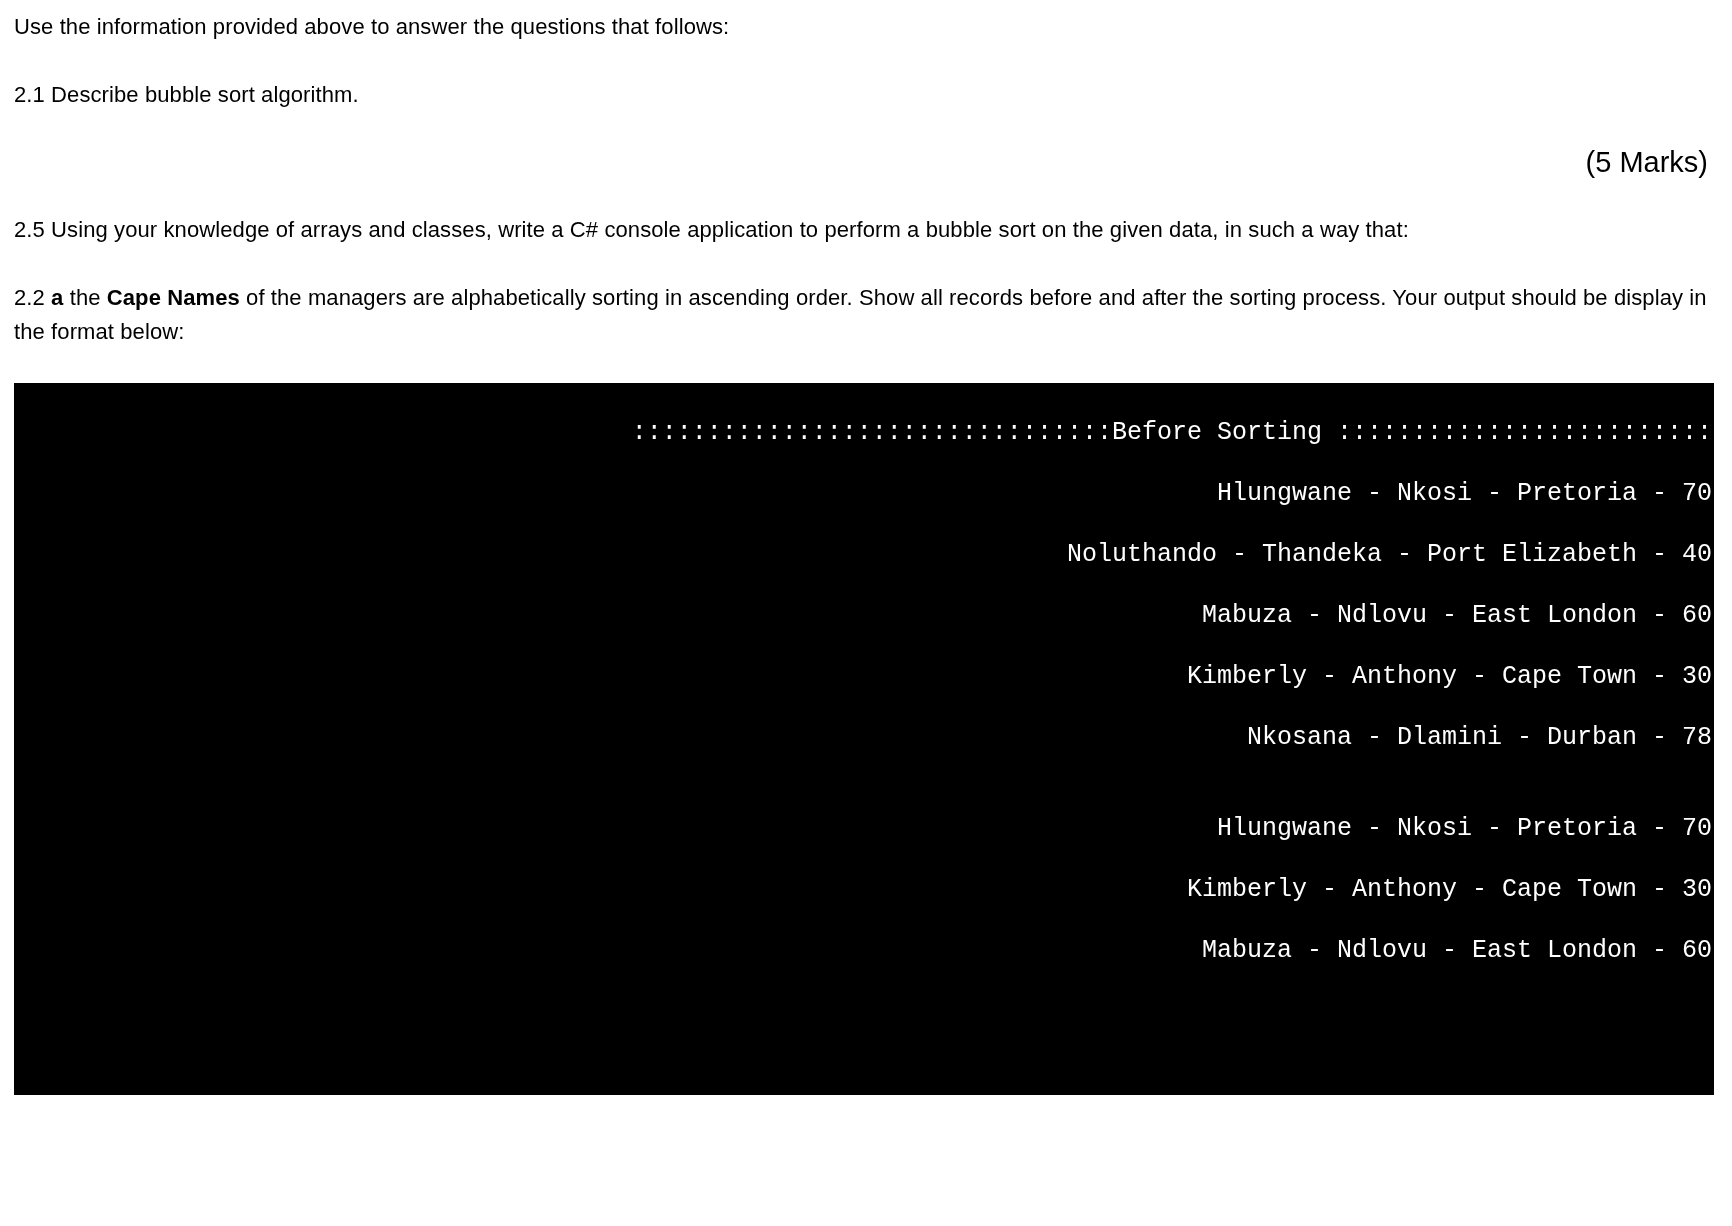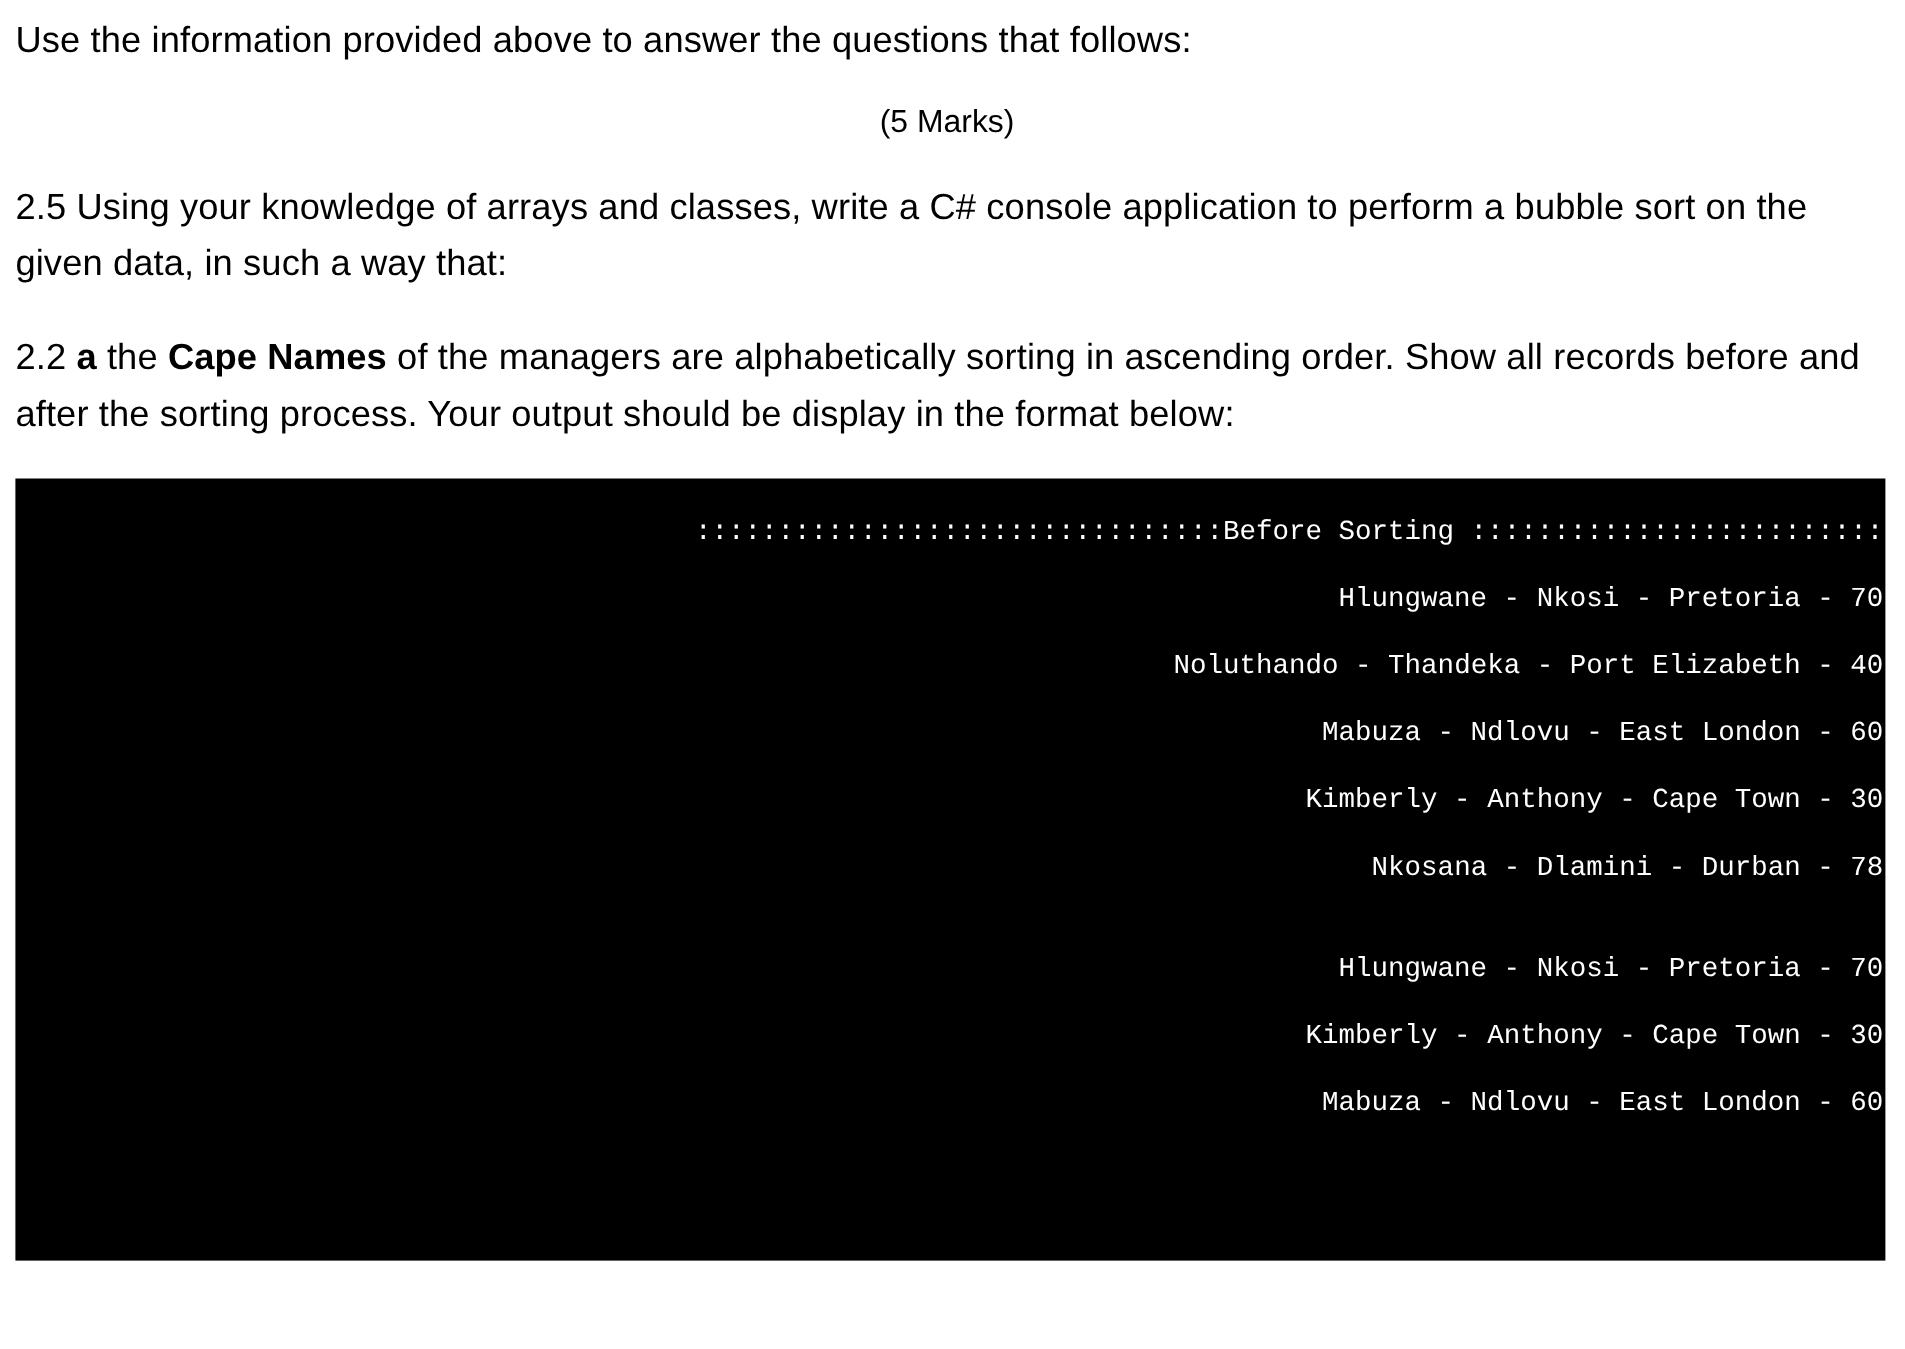--- a/index.html
+++ b/index.html
@@ -9,28 +9,28 @@
     font-family: Arial, Helvetica, sans-serif;
     color: #000;
   }
   .page {
     width: 1732px;
     min-height: 1226px;
     box-sizing: border-box;
     padding: 10px 14px 20px 14px;
   }
   .body-text {
-    font-size: 33px;
+    font-size: 22px;
     line-height: 1.55;
     margin: 0 0 34px 0;
     letter-spacing: 0.1px;
   }
   .marks {
     font-size: 29px;
-    text-align: center;
+    text-align: right;
     margin: 0 10px 34px 0;
   }
   .bold { font-weight: 700; }
   .console {
     background: #000000;
     color: #ffffff;
     font-family: Consolas, "Courier New", monospace;
     font-size: 25px;
     line-height: 1.22;
     padding: 4px 2px 6px 2px;
@@ -44,20 +44,21 @@
     text-align: right;
   }
 </style>
 </head>
 <body>
 
 <div class="page">
 
   <p class="body-text">Use the information provided above to answer the questions that follows:</p>
 
+  <p class="body-text">2.1 Describe bubble sort algorithm.</p>
 
   <p class="marks">(5 Marks)</p>
 
   <p class="body-text">2.5 Using your knowledge of arrays and classes, write a C# console application to perform a bubble sort on the given data, in such a way that:</p>
 
   <p class="body-text">
     <span>2.2 </span><span class="bold">a</span><span> the </span><span class="bold">Cape Names</span><span> of the managers are alphabetically sorting in ascending order. Show all records before and after the sorting process. Your output should be display in the format below:</span>
   </p>
 
   <div class="console">

